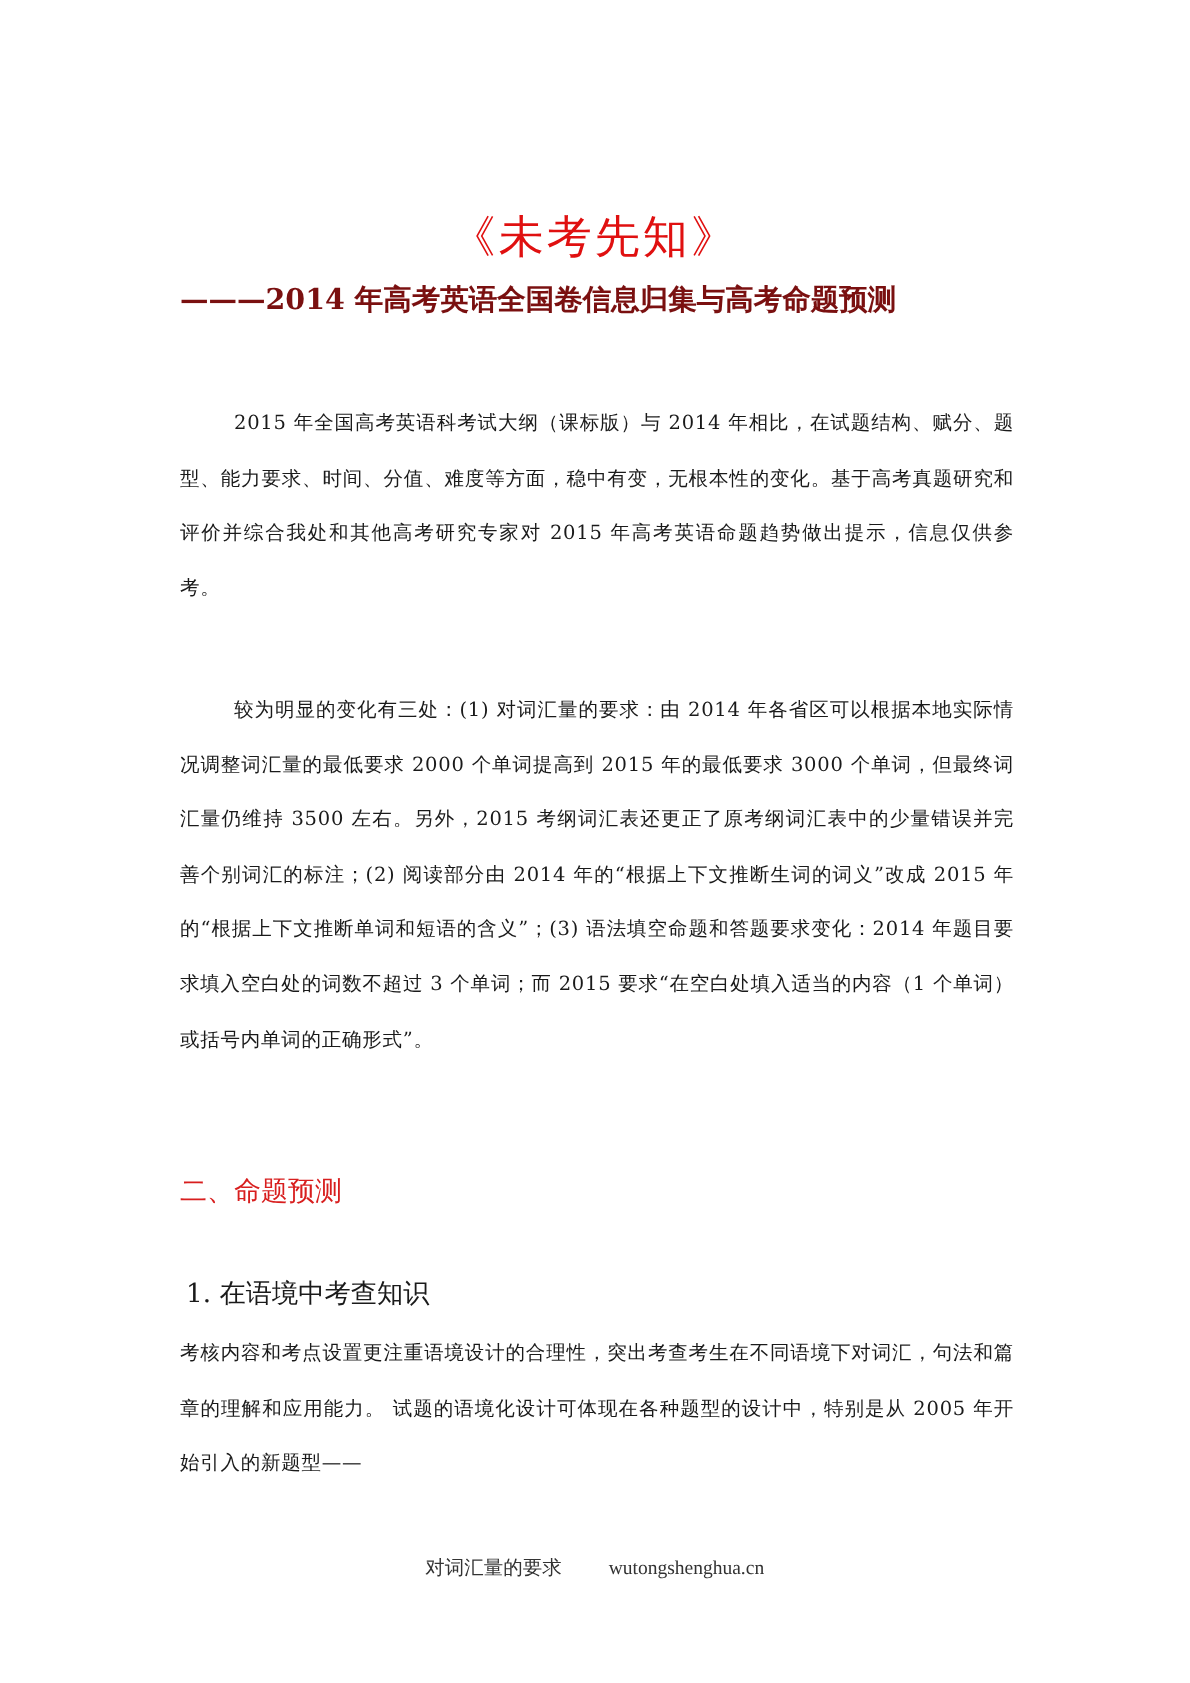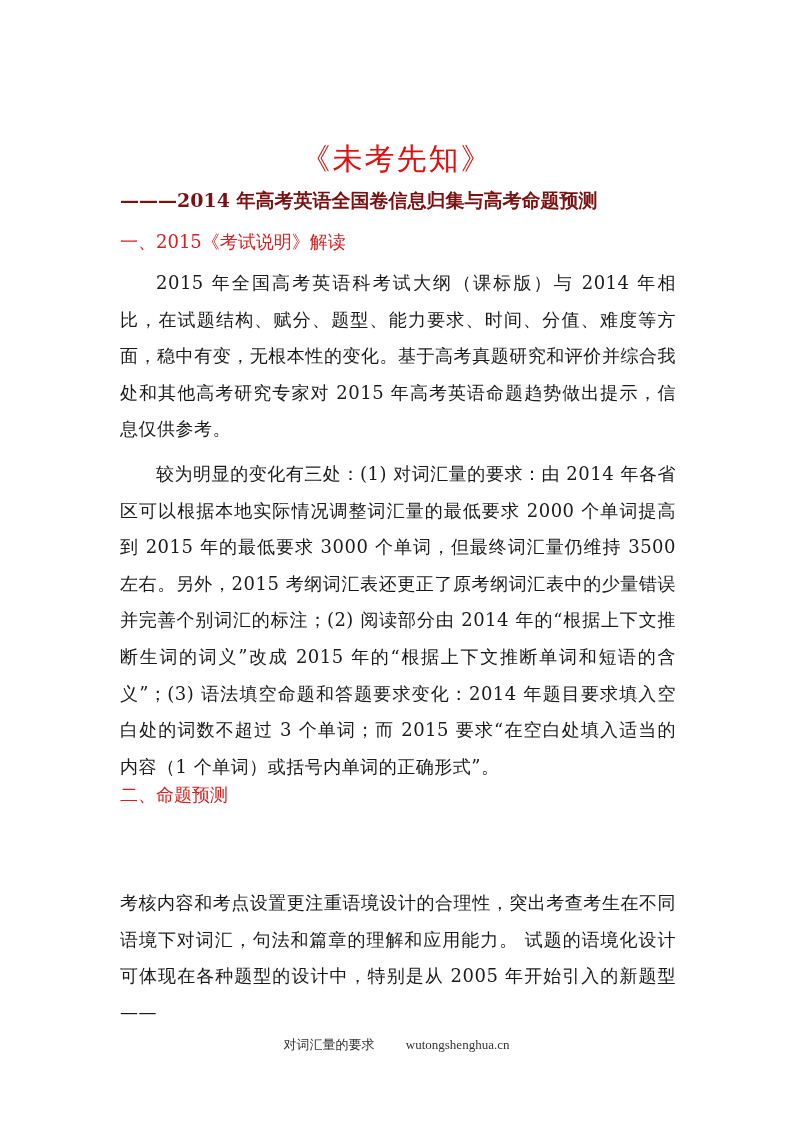--- a/index.html
+++ b/index.html
@@ -4,48 +4,48 @@
   <style>
     html, body { margin: 0; padding: 0; background: #ffffff; }
     body { width: 793px; height: 1122px; position: relative; overflow: hidden;
            font-family: "DejaVu Serif", "Liberation Serif", serif; color: #1a1a1a; }
     .page { position: absolute; left: 0; top: 0; width: 793px; height: 1080px; }
     .title { position: absolute; left: 0; width: 793px; top: 138px; text-align: center;
              font-size: 30px; color: #e01010; letter-spacing: 2px; line-height: 42px; }
     .subtitle { position: absolute; left: 120px; top: 186px; font-size: 19px; color: #7a1010;
                 font-weight: bold; line-height: 28px; white-space: nowrap; }
     .h1 { position: absolute; left: 120px; font-size: 18px; color: #d81e1e; line-height: 28px; white-space: nowrap; }
-    .para { position: absolute; left: 120px; width: 556px; font-size: 18px; line-height: 36.6px;
+    .para { position: absolute; left: 120px; width: 556px; font-size: 13px; line-height: 36.6px;
             text-align: justify; letter-spacing: 0.5px; }
     .para p { margin: 0; }
     .indent { text-indent: 36px; }
     .item { position: absolute; left: 124px; font-size: 17.5px; line-height: 28px; white-space: nowrap; }
     .footer { position: absolute; left: 0; width: 793px; top: 1036px; text-align: center; font-size: 13px;
               color: #333; font-family: "Liberation Serif", serif; white-space: nowrap; }
     .footer span { margin: 0 14px; }
   </style>
 </head>
 <body>
 
 <div class="page">
   <div class="title">《未考先知》</div>
   <div class="subtitle">———2014 年高考英语全国卷信息归集与高考命题预测</div>
 
-  <div class="h1" style="top:228px;">一、2015《考试说明》解读</div>
 
   <div class="para" style="top:265px;">
     <p class="indent">2015 年全国高考英语科考试大纲（课标版）与 2014 年相比，在试题结构、赋分、题型、能力要求、时间、分值、难度等方面，稳中有变，无根本性的变化。基于高考真题研究和评价并综合我处和其他高考研究专家对 2015 年高考英语命题趋势做出提示，信息仅供参考。</p>
   </div>
 
   <div class="para" style="top:456px;">
     <p class="indent">较为明显的变化有三处：(1) 对词汇量的要求：由 2014 年各省区可以根据本地实际情况调整词汇量的最低要求 2000 个单词提高到 2015 年的最低要求 3000 个单词，但最终词汇量仍维持 3500 左右。另外，2015 考纲词汇表还更正了原考纲词汇表中的少量错误并完善个别词汇的标注；(2) 阅读部分由 2014 年的“根据上下文推断生词的词义”改成 2015 年的“根据上下文推断单词和短语的含义”；(3) 语法填空命题和答题要求变化：2014 年题目要求填入空白处的词数不超过 3 个单词；而 2015 要求“在空白处填入适当的内容（1 个单词）或括号内单词的正确形式”。</p>
   </div>
 
   <div class="h1" style="top:781px;">二、命题预测</div>
 
+  <div class="item" style="top:849px;">1. 在语境中考查知识</div>
 
   <div class="para" style="top:885px;">
     <p>考核内容和考点设置更注重语境设计的合理性，突出考查考生在不同语境下对词汇，句法和篇章的理解和应用能力。 试题的语境化设计可体现在各种题型的设计中，特别是从 2005 年开始引入的新题型——</p>
   </div>
 
   <div class="footer">
     <span>对词汇量的要求</span>
     <span>wutongshenghua.cn</span>
   </div>
 </div>

